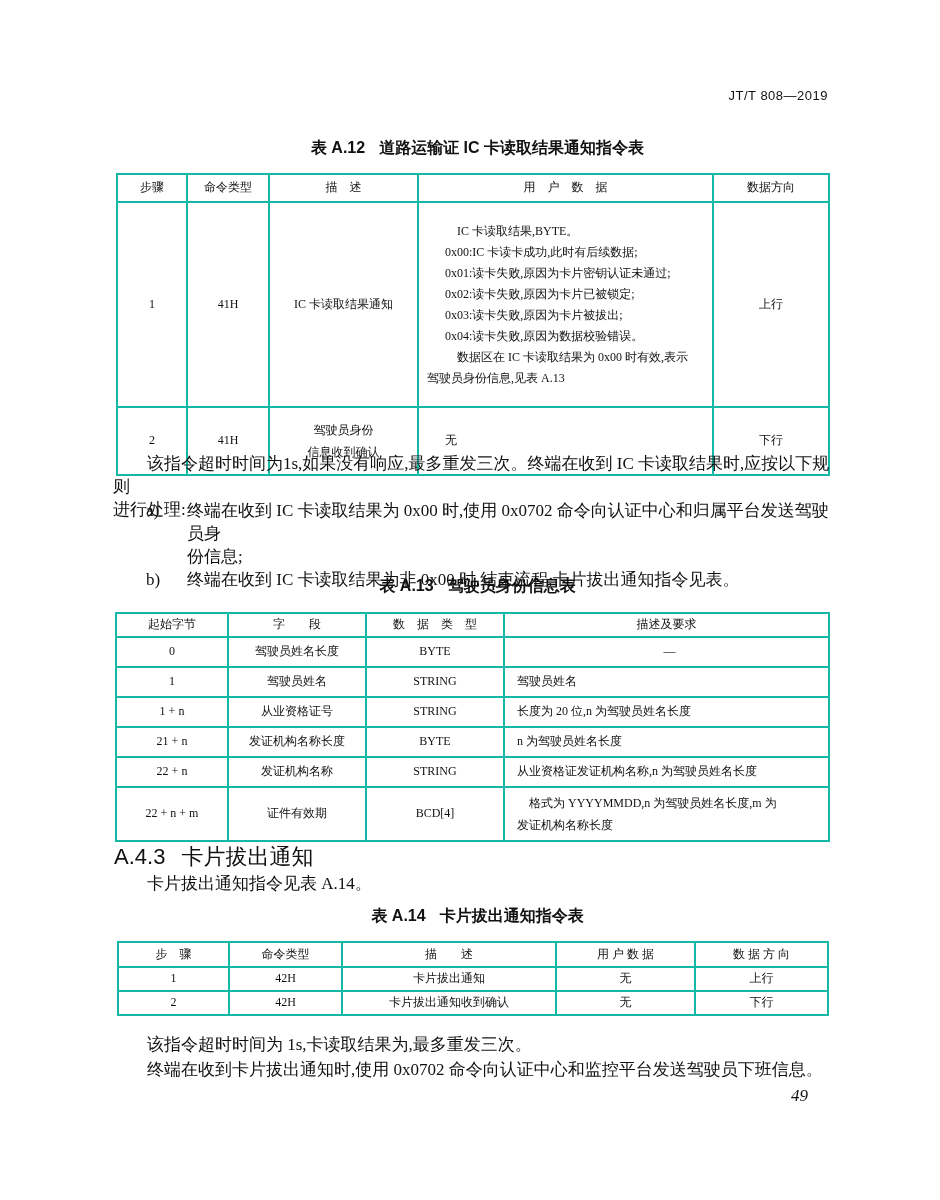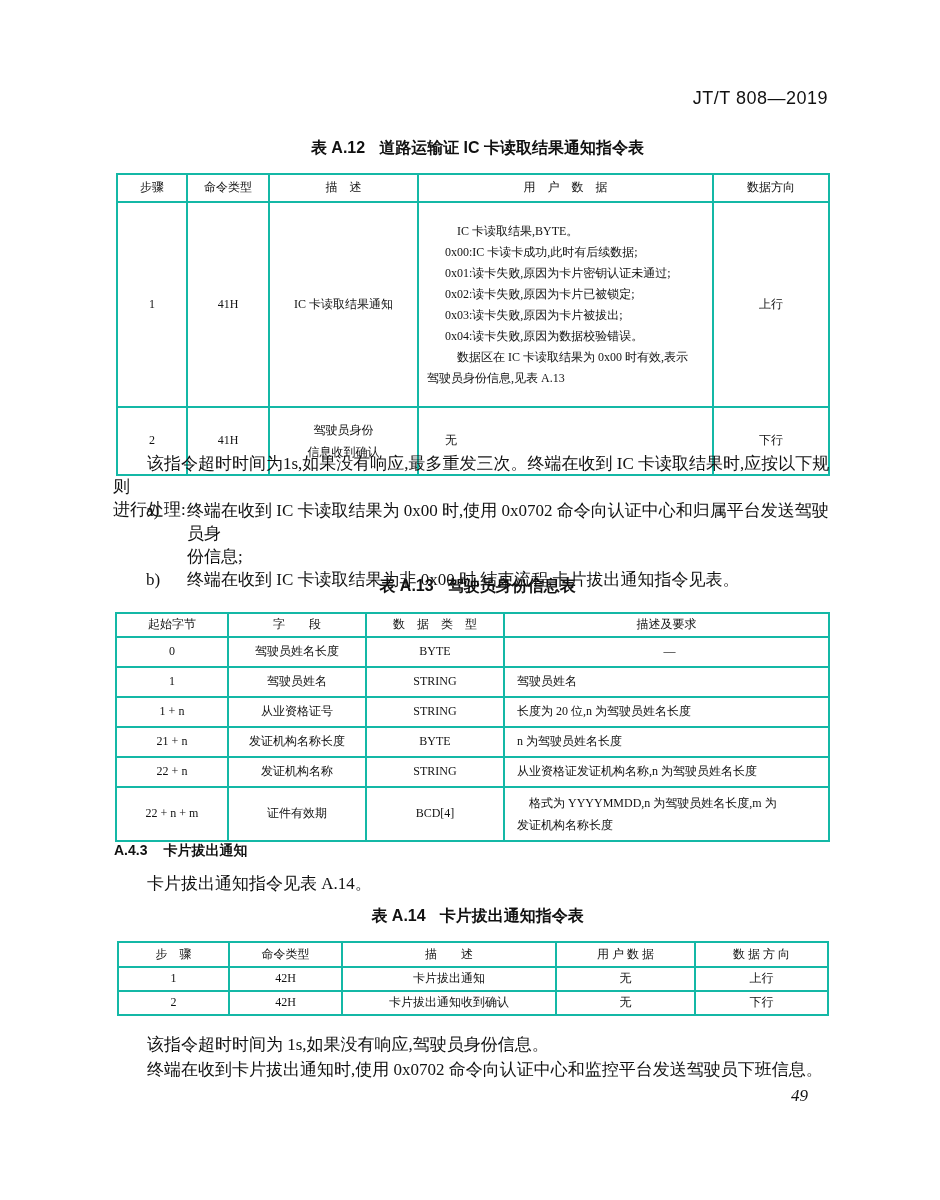--- a/index.html
+++ b/index.html
@@ -5,21 +5,21 @@
   html,body { margin:0; padding:0; background:#ffffff; }
   .page {
     position:relative; width:940px; height:1200px; background:#ffffff;
     font-family:"Liberation Serif","DejaVu Serif",serif; color:#111;
     overflow:hidden;
   }
 
   .hdr-right {
     position:absolute; top:88px; left:116px; width:712px;
     text-align:right; font-family:"Liberation Sans","DejaVu Sans",sans-serif;
-    font-size:18px; letter-spacing:0.5px;
+    font-size:13px; letter-spacing:0.5px;
   }
 
   .caption {
     position:absolute; left:116px; width:712px; text-align:center;
     font-family:"Liberation Sans","DejaVu Sans",sans-serif;
     font-weight:bold; font-size:16px;
   }
   .caption .cap-label { margin-right:14px;margin-left:11px; }
   .cap12 { top:138px; }
   .cap13 { top:576px; }
@@ -61,21 +61,21 @@
   .t13 .rlast td { height:48px; }
   .cell-desc { text-align:left !important; padding:2px 6px 2px 12px !important; }
   .cell-desc .dl { line-height:22px; }
   .cell-desc .ind { text-indent:1em; }
   .cell-center { text-align:center !important; }
 
   
   .sec-heading {
     position:absolute; top:842px; left:114px;
     font-family:"Liberation Sans","DejaVu Sans",sans-serif;
-    font-weight:bold; font-size:14px;
+    font-weight:normal; font-size:22px;
   }
   .sec-heading .sec-num { margin-right:16px; }
   .para2 { top:872px; }
 
   
   .t14 { top:941px; left:117px; width:710px;border-radius:21px; }
   .t14 .hrow td { height:23px; }
   .t14 .r td { height:22px; }
 
   .closing { top:1032px; }
@@ -260,19 +260,19 @@
       <td>2</td>
       <td>42H</td>
       <td>卡片拔出通知收到确认</td>
       <td>无</td>
       <td>下行</td>
     </tr>
   </tbody>
     </table>
 
   <div class="para closing">
-    <div class="fl">该指令超时时间为 1s,如果没有响应,驾驶员身份信息。</div>
+    <div class="fl">该指令超时时间为 1s,卡读取结果为,最多重发三次。</div>
     <div class="fl">终端在收到卡片拔出通知时,使用 0x0702 命令向认证中心和监控平台发送驾驶员下班信息。</div>
   </div>
 
   <div class="pagenum">49</div>
 
 </div>
 
 </body></html>

